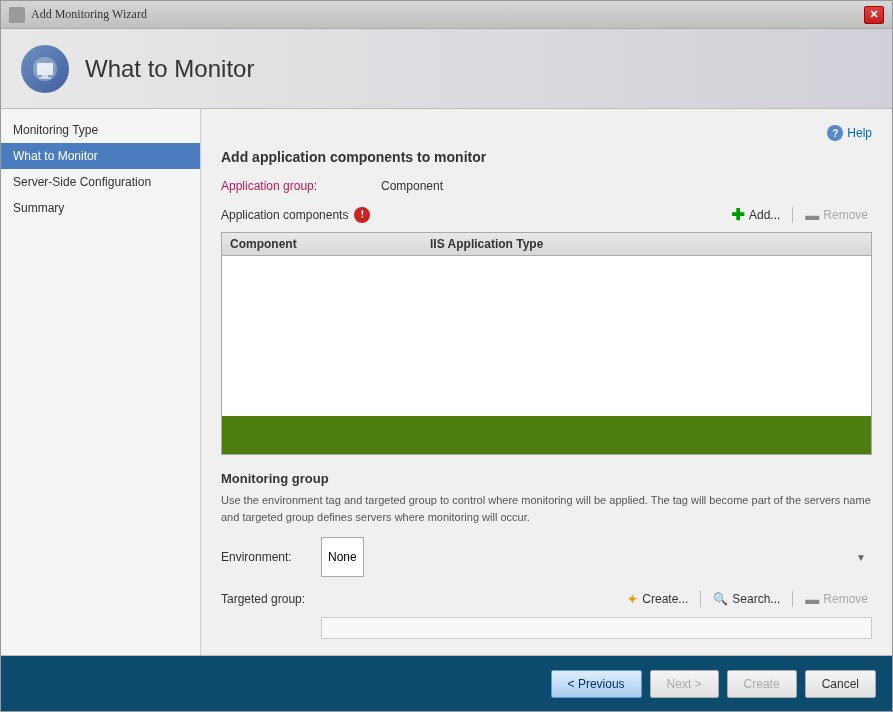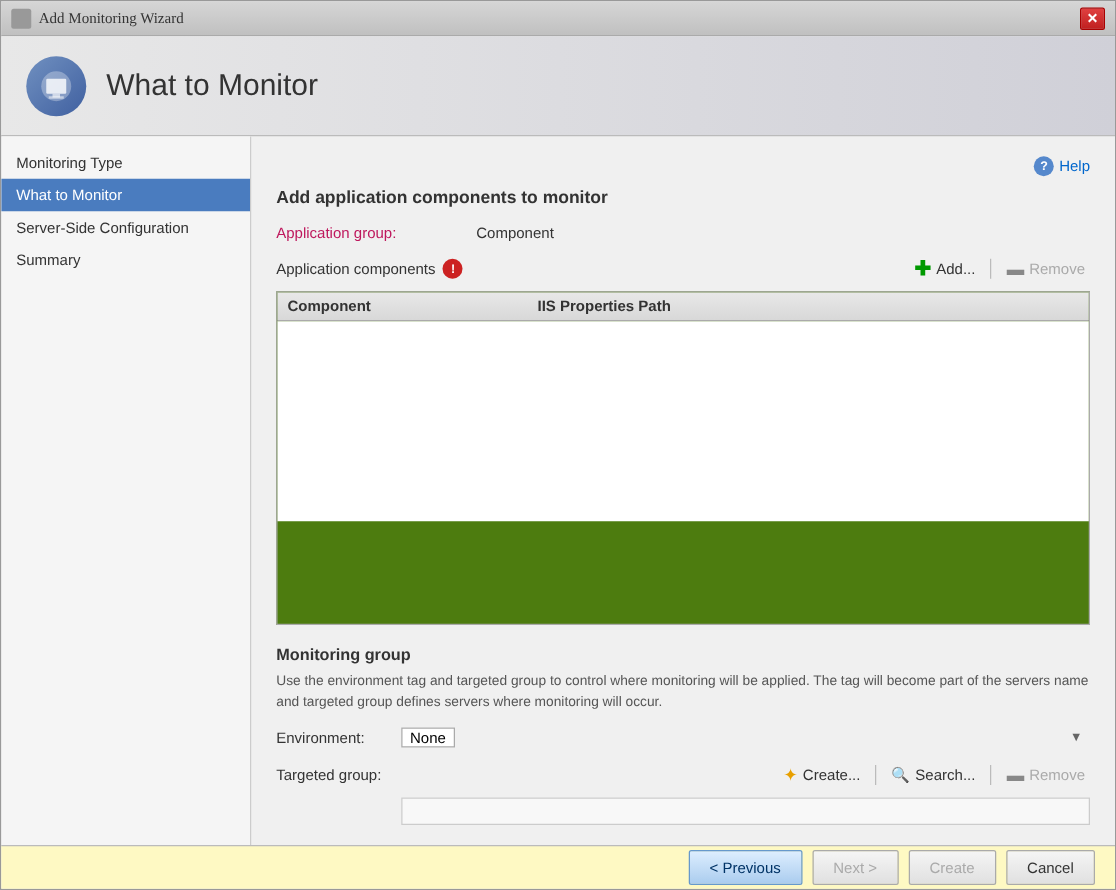--- a/index.html
+++ b/index.html
@@ -288,21 +288,21 @@
     }
 
     .env-label {
       width: 100px;
       font-size: 12px;
       color: #333;
     }
 
     .env-select {
       flex: 1;
-      height: 16px;
+      height: 40px;
       border: 1px solid #aaa;
       background: white;
       font-size: 12px;
       padding: 0 6px;
       appearance: none;
       -webkit-appearance: none;
       cursor: pointer;
     }
 
     .select-wrapper {
@@ -343,22 +343,22 @@
 
     .targeted-field {
       flex: 1;
       height: 22px;
       border: 1px solid #ccc;
       background: #f8f8f8;
       margin-top: 4px;
     }
 
     .bottom-bar {
-      height: 35px;
-      background: #fef9c3;
+      height: 56px;
+      background: #0c4a6e;
       border-top: 1px solid #bbb;
       display: flex;
       align-items: center;
       justify-content: flex-end;
       padding: 0 16px;
       gap: 8px;
       flex-shrink: 0;
     }
 
     .btn {
@@ -455,21 +455,21 @@
           <div class="btn-icon-label" style="color:#aaa;">
             <span class="remove-lines">▬</span>
             <span>Remove</span>
           </div>
         </div>
       </div>
 
       <div class="components-table">
         <div class="table-header">
           <div class="table-col table-col-component">Component</div>
-          <div class="table-col table-col-path">IIS Properties Path</div>
+          <div class="table-col table-col-path">IIS Application Type</div>
         </div>
         <div class="table-body"></div>
       </div>
 
       <div class="monitoring-scope-section">
         <div class="scope-title">Monitoring group</div>
         <div class="scope-desc">Use the environment tag and targeted group to control where monitoring will be applied. The tag will become part of the servers name and targeted group defines servers where monitoring will occur.</div>
 
         <div class="env-row">
           <span class="env-label">Environment:</span>

